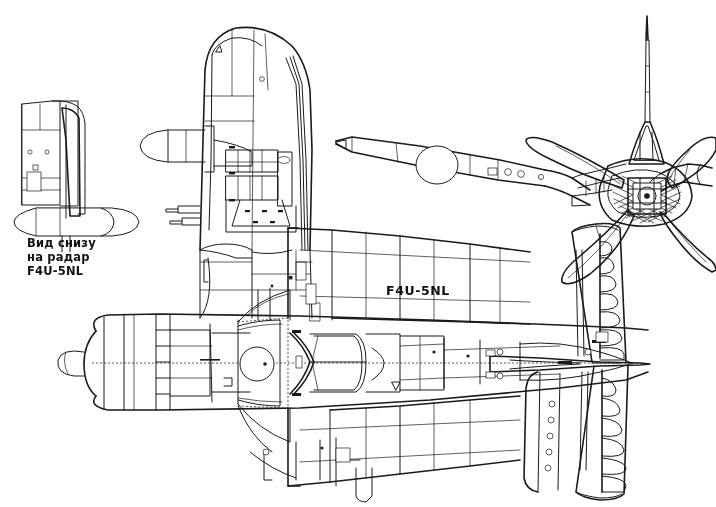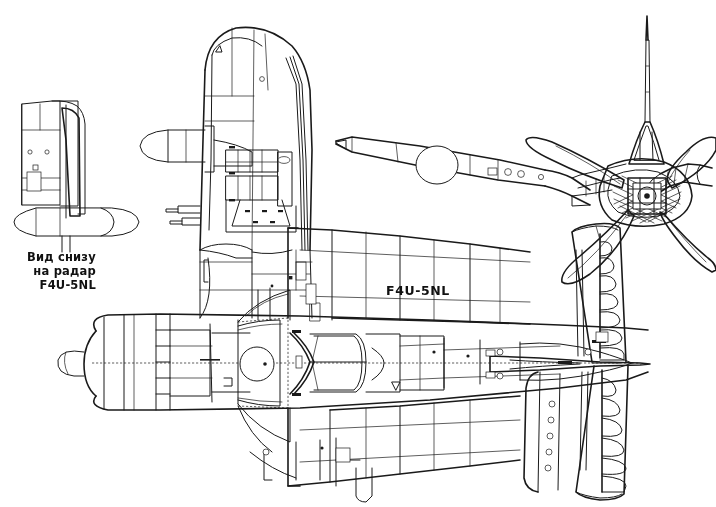--- a/index.html
+++ b/index.html
@@ -39,24 +39,23 @@
   .caption {
     position: absolute;
     font-family: "DejaVu Sans", "Liberation Sans", sans-serif;
     font-weight: bold;
     color: #111111;
     white-space: pre;
     line-height: 1.22;
   }
   #radar-caption {
     left: 27px;
-    top: 250px;
+    top: 236px;
     font-size: 11.5px;
     letter-spacing: 0.2px;
-    text-align: right;
   }
   #plan-caption {
     left: 386px;
     top: 283px;
     font-size: 12.5px;
     letter-spacing: 0.6px;
   }
 </style>
 </head>
 <body>

